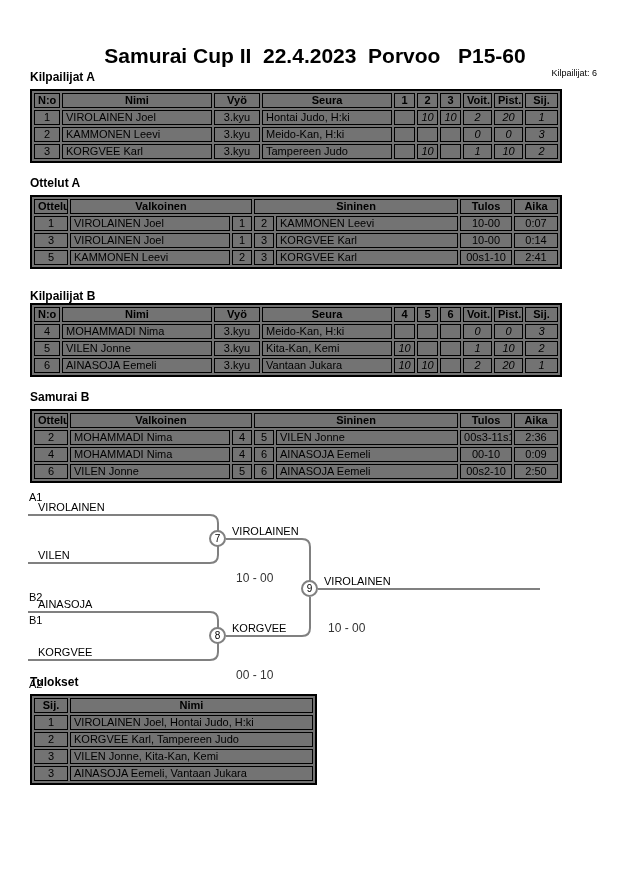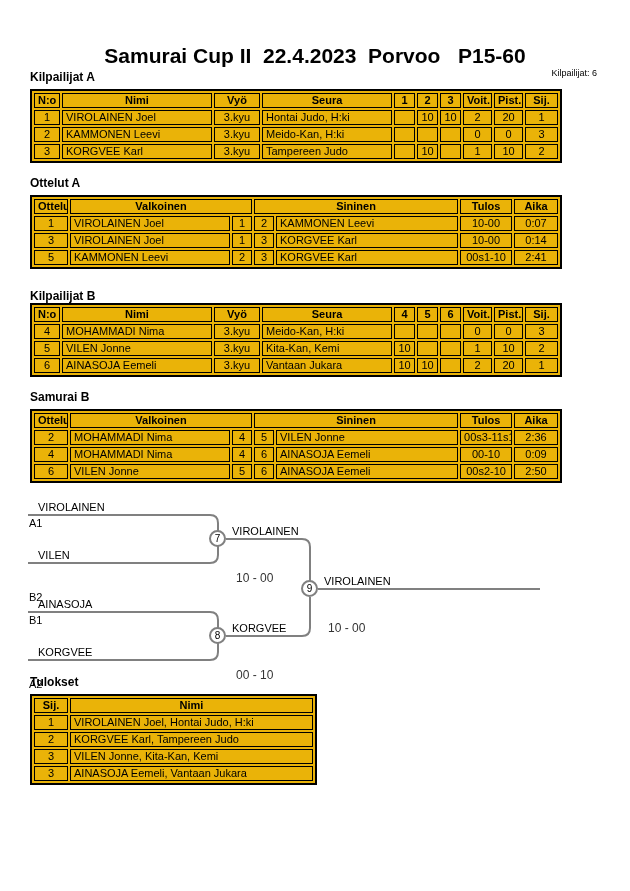--- a/index.html
+++ b/index.html
@@ -4,29 +4,29 @@
 <style>
   html,body { margin:0; padding:0; background:#ffffff; }
   body { width:630px; height:891px; font-family:"Liberation Sans", sans-serif; color:#000; }
   .page { position:relative; width:630px; height:891px; background:#fff; overflow:hidden; }
   .abs { position:absolute; }
 
   .title { font-size:21px; font-weight:bold; text-align:center; white-space:pre; width:630px; top:44px; left:0; }
   .sec-head { font-weight:bold; font-size:12px; text-align:left; }
   .count-label { font-size:9px; }
 
-  table.sheet { border-collapse:separate; border-spacing:2px; border:2px solid #000; table-layout:fixed; background:#eab308; }
+  table.sheet { border-collapse:separate; border-spacing:2px; border:2px solid #000; table-layout:fixed; background:#737373; }
   table.sheet th, table.sheet td {
     border:1px solid #000; font-size:11px; padding:0 3px; height:13px;
     overflow:hidden; white-space:nowrap; line-height:13px; font-weight:normal;
   }
   table.sheet th { font-weight:bold; text-align:center; }
   .lft { text-align:left; }
   .ctr { text-align:center; }
-  .g   { border-color:#808080; }
+  .g   { border-color:#808080;font-style:italic; }
   .tl  { border-left-width:2px; border-left-color:#000; }
 
   svg.bracket path { stroke:#808080; stroke-width:2; fill:none; }
   .bnode {
     position:absolute; width:13px; height:13px; border:2px solid #808080; border-radius:50%;
     background:#fff; font-size:10px; line-height:13px; text-align:center; z-index:2;
   }
   .blabel { position:absolute; font-size:11px; white-space:nowrap; }
   .bseed  { position:absolute; font-size:11px; white-space:nowrap; }
   .bscore { position:absolute; font-size:12px; color:#333333; white-space:nowrap;margin-top:30px; }
@@ -274,21 +274,21 @@
 
   <svg class="abs bracket" style="left:0; top:495px;" width="630" height="185">
     <path d="M 28 20 H 210 Q 218 20 218 28 V 60 Q 218 68 210 68 H 28"></path>
     <path d="M 226 44 H 302 Q 310 44 310 52 V 86"></path>
     <path d="M 28 117 H 210 Q 218 117 218 125 V 157 Q 218 165 210 165 H 28"></path>
     <path d="M 226 141 H 302 Q 310 141 310 133 V 102"></path>
     <path d="M 318 94 H 540"></path>
   </svg>
 
   <div class="blabel" style="left:38px; top:501px;">VIROLAINEN</div>
-  <div class="bseed" style="left:29px; top:517px;">A1</div>
+  <div class="bseed" style="left:29px; top:491px;">A1</div>
   <div class="blabel" style="left:38px; top:549px;">VILEN</div>
   <div class="bseed" style="left:29px; top:565px;margin-top:26px;">B2</div>
 
   <div class="blabel" style="left:38px; top:598px;">AINASOJA</div>
   <div class="bseed" style="left:29px; top:614px;">B1</div>
   <div class="blabel" style="left:38px; top:646px;">KORGVEE</div>
   <div class="bseed" style="left:29px; top:662px;margin-top:16px;">A2</div>
 
   <div class="bnode" style="left:209px; top:530px;">7</div>
   <div class="bnode" style="left:209px; top:627px;">8</div>

